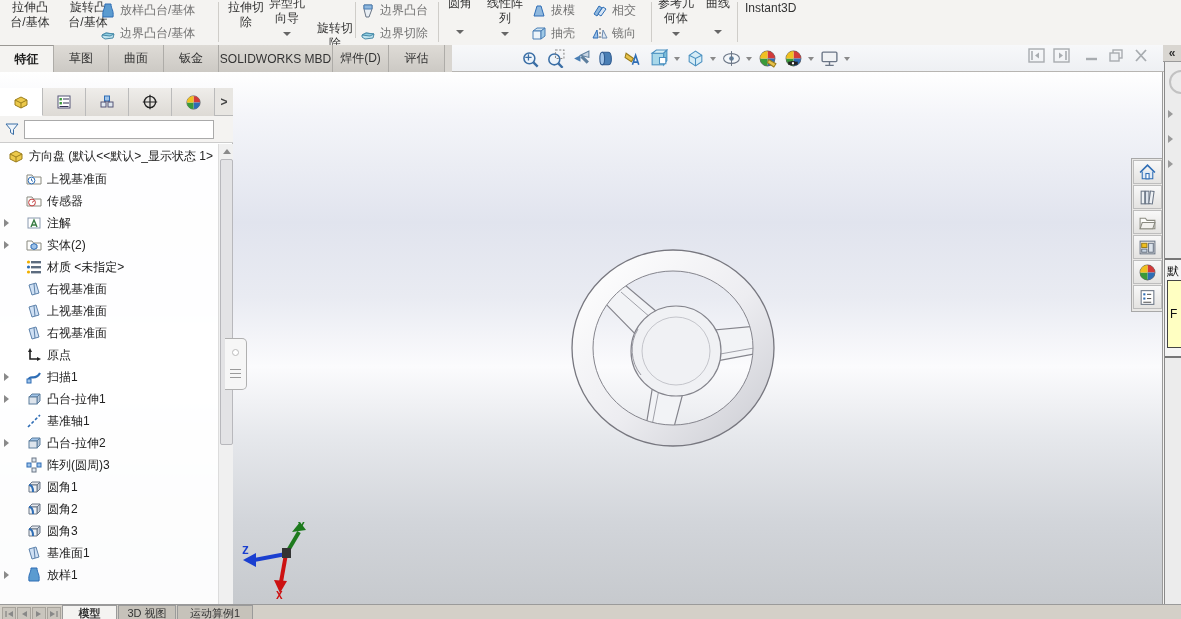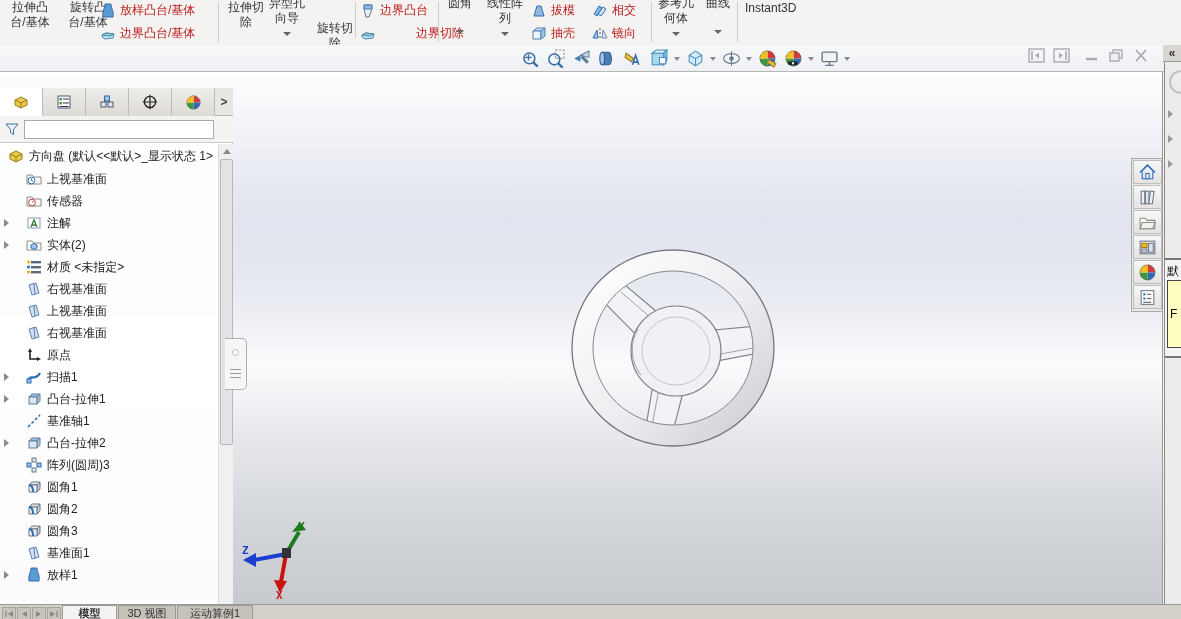--- a/index.html
+++ b/index.html
@@ -7,21 +7,21 @@
   body { font-family:"Liberation Sans","DejaVu Sans",sans-serif; font-size:12px; color:#222; background:#f4f3f1; }
   .app { position:relative; width:1181px; height:619px; overflow:hidden; }
   .abs { position:absolute; }
 
   
   .ribbon { position:absolute; left:0; top:0; width:1181px; height:45px; background:#f4f3f1; overflow:hidden; }
   .rsep { position:absolute; top:2px; width:1px; height:40px; background:#cfcdc9; }
   .bigbtn { position:absolute; top:0; text-align:center; line-height:15px; color:#333; cursor:default; }
   .bigbtn .clip1 { margin-top:-4px; }
   .stackcol { position:absolute; top:0; }
-  .stackrow { display:flex; align-items:center; height:21px; white-space:nowrap; color:#b91c1c; }
+  .stackrow { display:flex; align-items:center; height:21px; white-space:nowrap; color:#737373; }
   .stackrow svg { margin:0 4px 0 0; }
   .caret { width:0; height:0; border-left:4px solid transparent; border-right:4px solid transparent; border-top:4px solid #666; display:inline-block; }
   .caret-abs { position:absolute; }
 
   
   .tabrow { position:absolute; left:0; top:45px; width:1181px; height:27px; background:linear-gradient(180deg,#f7f8fa,#eef0f3); border-bottom:1px solid #b7b5b2; }
   .tabstrip { position:absolute; left:0; top:0; height:27px; width:452px; background:#d9d6d1; display:flex; }
   .rtab { height:27px; display:flex; align-items:center; justify-content:center; border-right:1px solid #aeaca8; background:linear-gradient(180deg,#dedbd6,#ccc9c4); color:#333; }
   .rtab.active { background:#f4f3f1; border-top:1px solid #9a9894; font-weight:bold; color:#1a1a1a; }
   .hud { position:absolute; left:516px; top:1px; height:25px; display:flex; align-items:center; }
@@ -340,21 +340,21 @@
       <div>除</div>
     </div>
     <div class="rsep" style="left:355px; height:36px;"></div>
     <div class="stackcol" style="left:360px;">
       <div class="stackrow">
         <svg class="icon16">
             <use href="#sym-loftcut"></use>
           </svg>
         <span>边界凸台</span>
       </div>
-      <div class="stackrow" style="margin-top:2px;gap:36px;">
+      <div class="stackrow" style="margin-top:2px;">
         <svg class="icon16">
             <use href="#sym-boundary"></use>
           </svg>
         <span>边界切除</span>
       </div>
     </div>
     <div class="rsep" style="left:438px;"></div>
 
     <div class="bigbtn" style="left:440px; width:40px;">
       <div class="clip1">圆角</div>
@@ -405,20 +405,43 @@
       <span class="caret caret-abs" style="left:14px; top:30px;"></span>
     </div>
     <div class="rsep" style="left:737px;"></div>
 
     <div class="bigbtn" style="left:745px; width:70px; text-align:left;">
       <div style="margin-top:1px;">Instant3D</div>
     </div>
   </div>
 
   <div class="tabrow">
+    <div class="tabstrip">
+      <div class="rtab active" style="width:54px;">
+          <span>特征</span>
+        </div>
+      <div class="rtab" style="width:55px;">
+          <span>草图</span>
+        </div>
+      <div class="rtab" style="width:55px;">
+          <span>曲面</span>
+        </div>
+      <div class="rtab" style="width:55px;">
+          <span>钣金</span>
+        </div>
+      <div class="rtab" style="width:114px;">
+          <span>SOLIDWORKS MBD</span>
+        </div>
+      <div class="rtab" style="width:56px;">
+          <span>焊件(D)</span>
+        </div>
+      <div class="rtab" style="width:56px;">
+          <span>评估</span>
+        </div>
+    </div>
 
     <div class="hud">
       <div class="hudbtn">
           <svg width="19" height="19">
             <use href="#hu-zoomfit"></use>
           </svg>
         </div>
       <div class="hudbtn">
           <svg width="19" height="19">
             <use href="#hu-zoomarea"></use>

